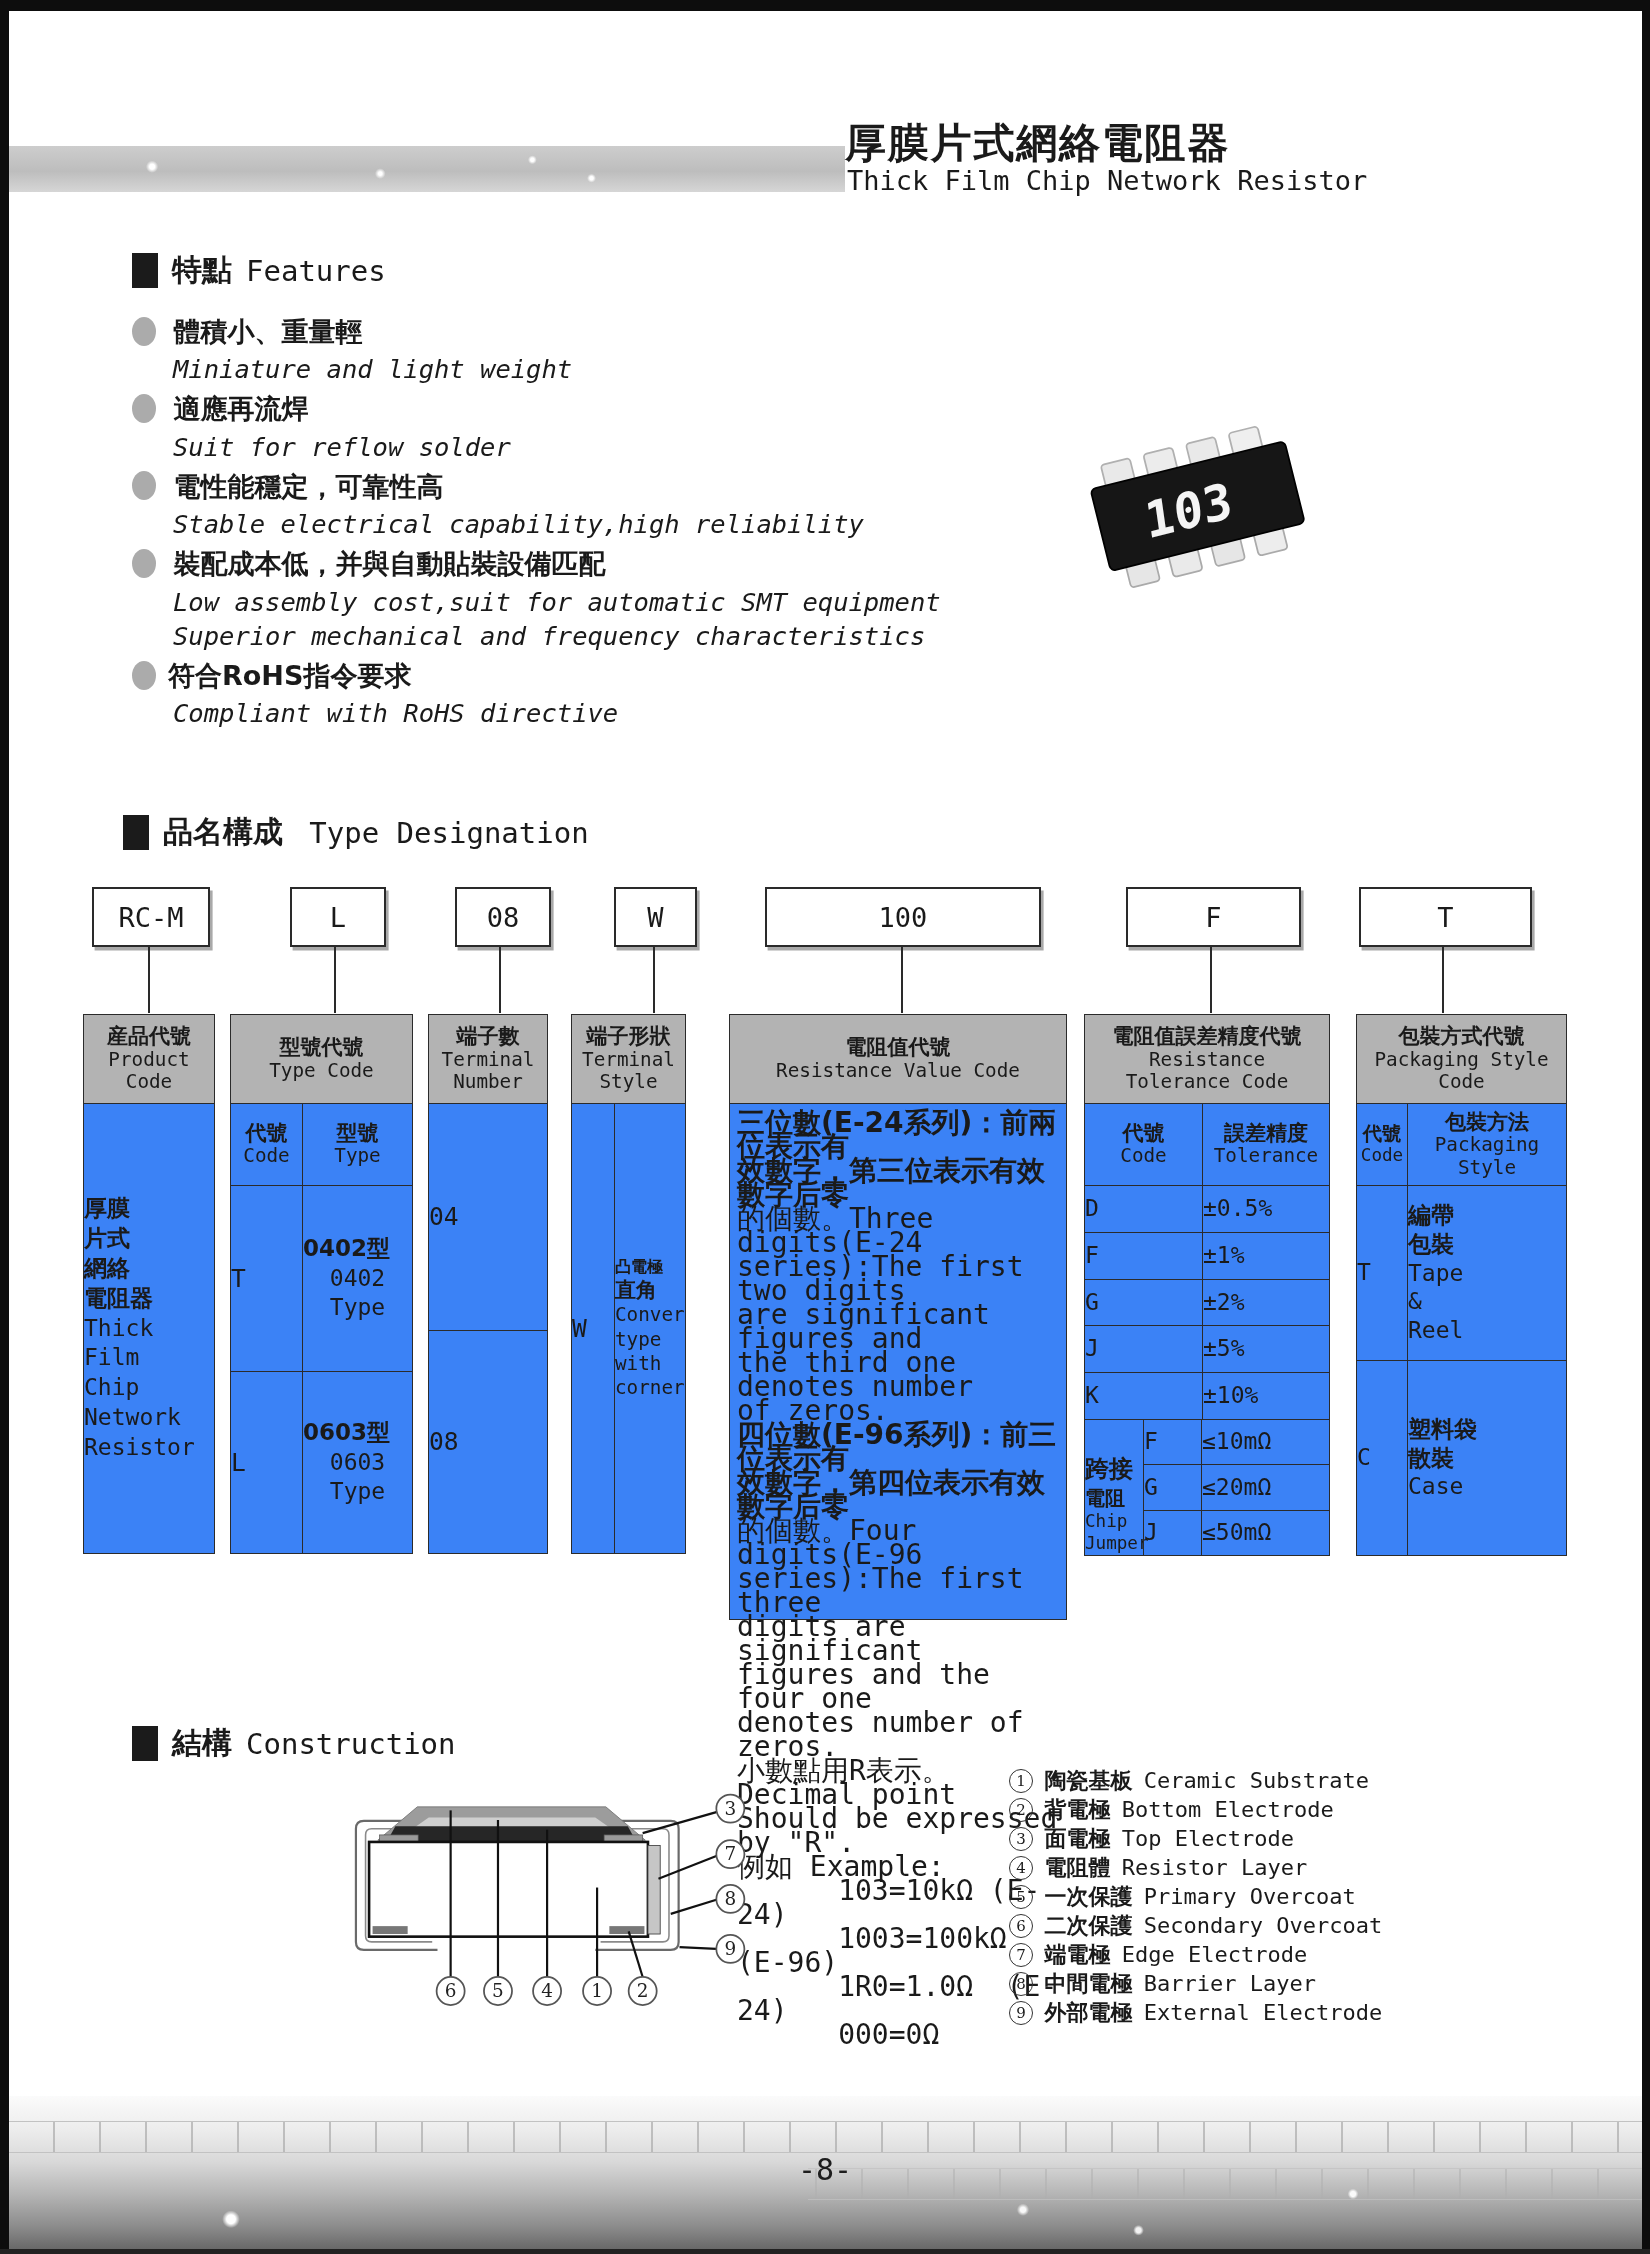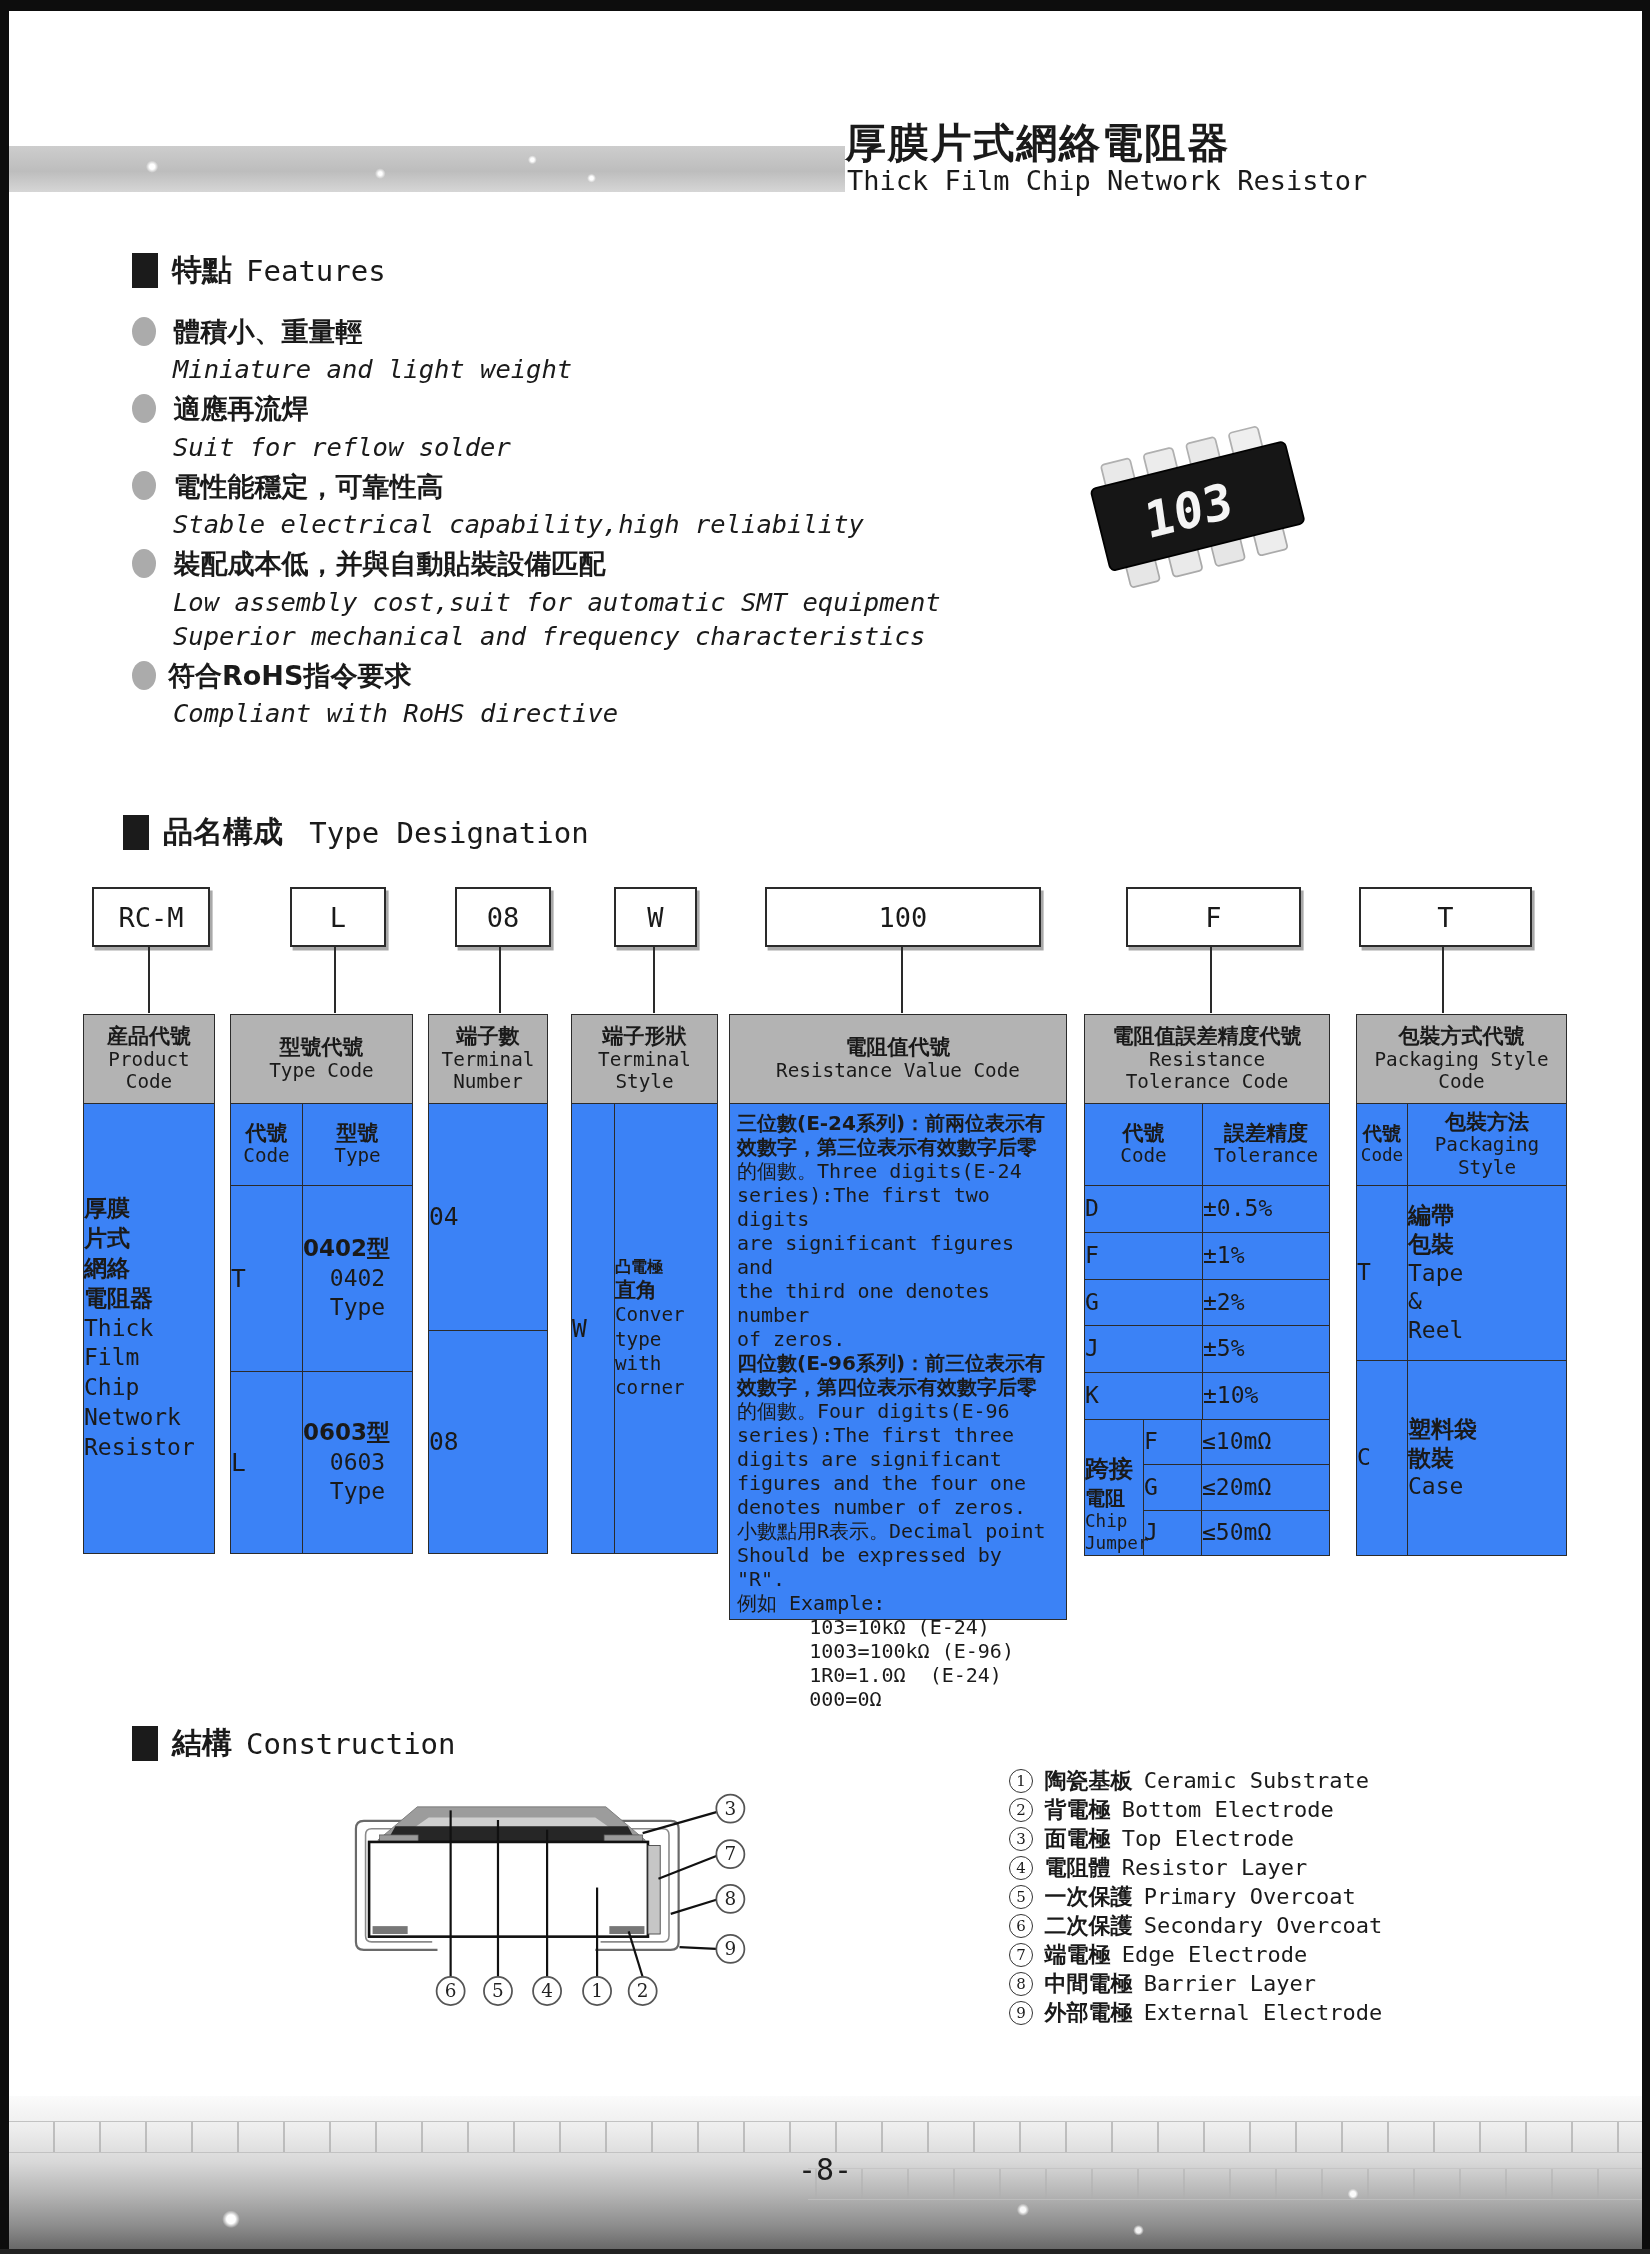--- a/index.html
+++ b/index.html
@@ -47,21 +47,21 @@
     text-align:center;line-height:1.15;}
   .subcell .zh{font-size:21px;font-weight:bold;font-family:"DejaVu Sans",sans-serif;}
   .subcell .en{font-size:19.3px;}
   .vline{border-left:1.8px solid #2b2b2b;}
   .hline{border-top:1.8px solid #2b2b2b;}
   .ccell{display:flex;flex-direction:column;align-items:flex-start;justify-content:center;
     text-align:center;line-height:1.3;}
   .mono28{font-size:24.6px;}
   .zh26{font-size:23px;font-weight:bold;font-family:"DejaVu Sans",sans-serif;}
   .en26{font-size:23px;}
-  .rv{padding:7px 7px;font-size:20px;line-height:24px;}
+  .rv{padding:7px 7px;font-size:28px;line-height:24px;}
   .rv div{white-space:pre-wrap;}
   .rv .b{font-weight:bold;font-family:"DejaVu Sans",sans-serif;}
   
   .legend-row{display:flex;align-items:center;gap:11.4px;height:29px;}
   .circ{width:24px;height:24px;border:1.8px solid #333;border-radius:50%;display:inline-flex;
     align-items:center;justify-content:center;font-size:15px;font-family:"DejaVu Serif",serif;flex:0 0 auto;box-sizing:border-box;}
   .legend-row .zh{font-size:22px;font-weight:bold;font-family:"DejaVu Sans",sans-serif;white-space:nowrap;}
   .legend-row .en{font-size:22px;white-space:nowrap;}
   
   .footer{left:0;top:2096px;width:1650px;height:158px;z-index:40;
@@ -212,21 +212,21 @@
 <div class="abs tcol" style="left:428px;top:1014px;width:120px;height:540px;">
   <div class="thead" style="height:88px;">
     <span class="zh">端子數</span>
     <span class="en">Terminal</span>
     <span class="en">Number</span>
   </div>
   <div class="ccell mono28" style="height:226px;">04</div>
   <div class="ccell mono28 hline" style="flex:1;">08</div>
 </div>
 
-<div class="abs tcol" style="left:571px;top:1014px;width:147px;height:540px;">
+<div class="abs tcol" style="left:571px;top:1014px;width:115px;height:540px;">
   <div class="thead" style="height:88px;">
     <span class="zh">端子形狀</span>
     <span class="en">Terminal</span>
     <span class="en">Style</span>
   </div>
   <div style="display:flex;flex:1;">
     <div class="ccell mono28" style="width:42px;">W</div>
     <div class="ccell vline" style="flex:1;line-height:1.25;">
       <span class="zh" style="font-size:16px;font-weight:bold;font-family:'DejaVu Sans',sans-serif;">凸電極</span>
       <span class="zh" style="font-size:21px;font-weight:bold;font-family:'DejaVu Sans',sans-serif;">直角</span>

